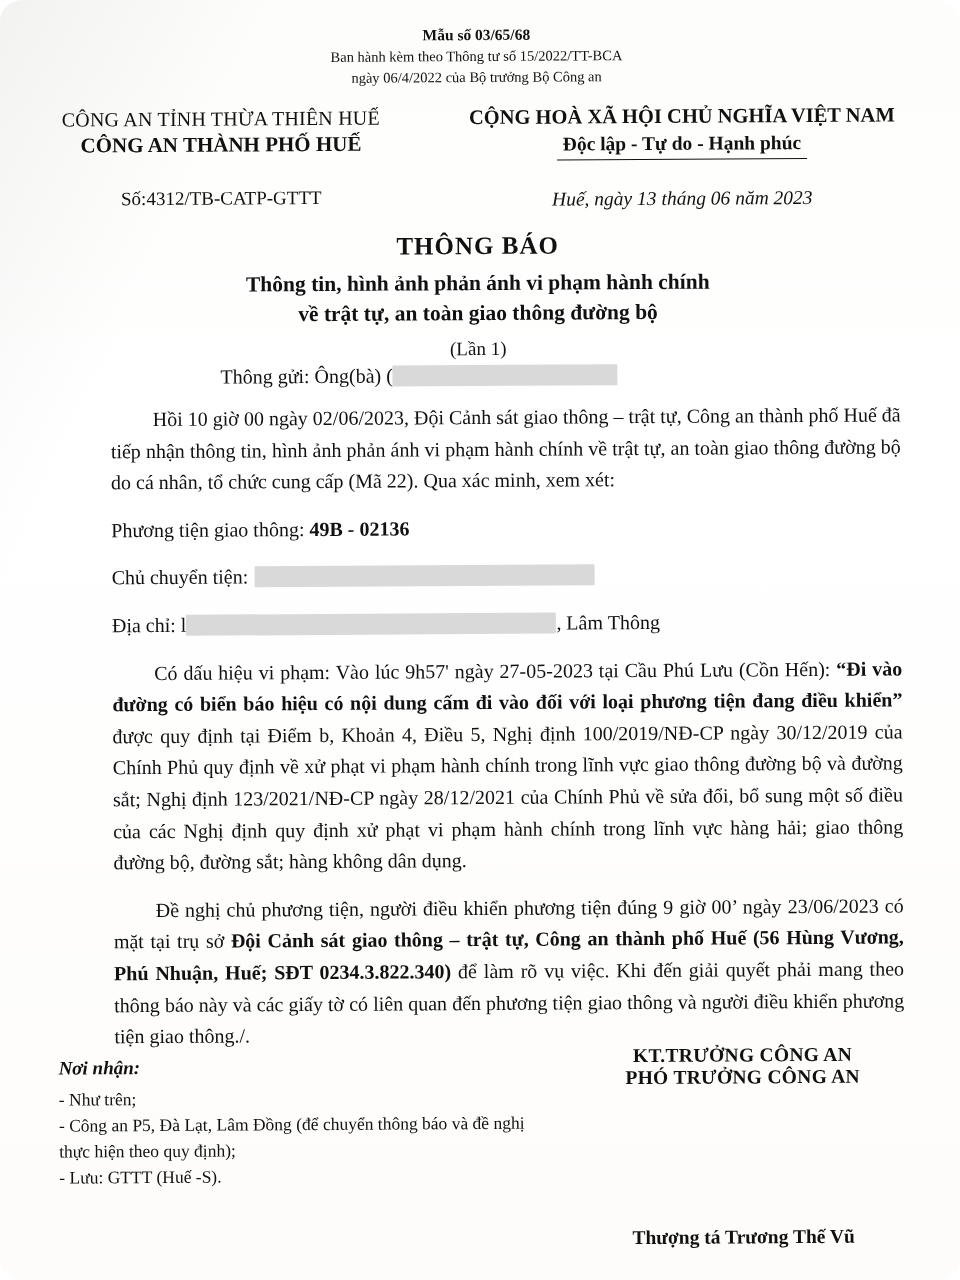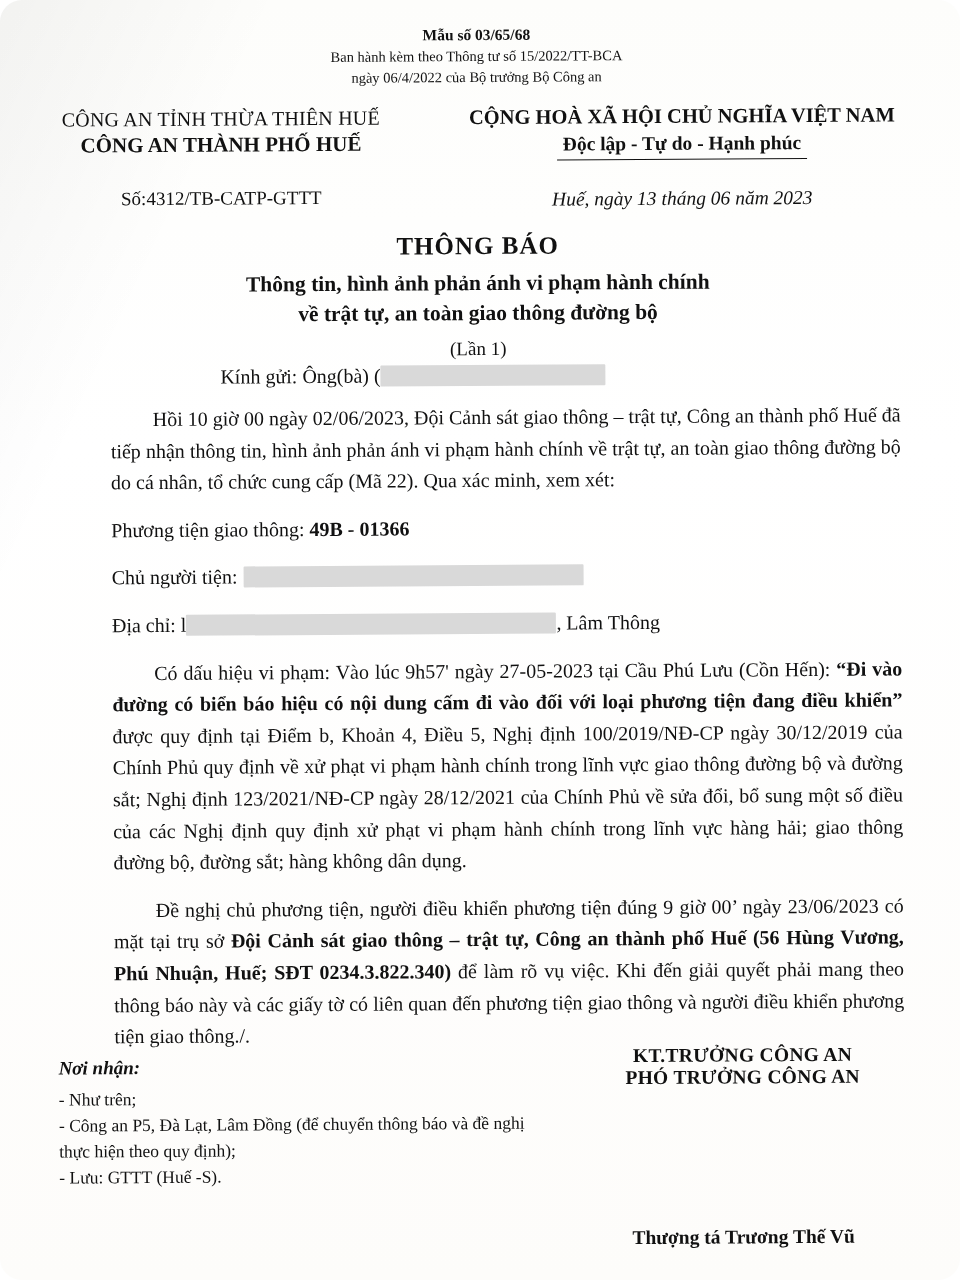--- a/index.html
+++ b/index.html
@@ -214,36 +214,36 @@
   </div>
 
   <div class="title-block">
     <div class="t1">THÔNG BÁO</div>
     <div class="t2">Thông tin, hình ảnh phản ánh vi phạm hành chính</div>
     <div class="t3">về trật tự, an toàn giao thông đường bộ</div>
     <div class="t4">(Lần 1)</div>
   </div>
 
   <div class="recipient">
-    <span>Kính gửi: Ông(bà)</span>
+    <span>Thông gửi: Ông(bà)</span>
     <span>(</span><span class="redact" style="width:225px"></span>
   </div>
 
   <div class="body">
     <p class="indent">Hồi 10 giờ 00 ngày 02/06/2023, Đội Cảnh sát giao thông – trật tự, Công an thành phố Huế đã tiếp nhận thông tin, hình ảnh phản ánh vi phạm hành chính về trật tự, an toàn giao thông đường bộ do cá nhân, tổ chức cung cấp (Mã 22). Qua xác minh, xem xét:</p>
 
     <div class="gap"></div>
     <p class="field-line">
       <span>Phương tiện giao thông:</span>
-      <b>49B - 01366</b>
+      <b>49B - 02136</b>
     </p>
 
     <div class="gap"></div>
     <p class="field-line">
-      <span>Chủ người tiện:</span><span class="redact" style="width:340px;margin-left:6px"></span>
+      <span>Chủ chuyển tiện:</span><span class="redact" style="width:340px;margin-left:6px"></span>
     </p>
 
     <div class="gap"></div>
     <p class="field-line">
       <span>Địa chỉ:</span>
       <span>l</span><span class="redact" style="width:370px"></span><span>, Lâm Thông</span>
     </p>
 
     <div class="gap"></div>
     <p class="indent"><span>Có dấu hiệu vi phạm: Vào lúc 9h57' ngày 27-05-2023 tại Cầu Phú Lưu (Cồn Hến):</span> <b>“Đi vào đường có biển báo hiệu có nội dung cấm đi vào đối với loại phương tiện đang điều khiển”</b><span> được quy định tại Điểm b, Khoản 4, Điều 5, Nghị định 100/2019/NĐ-CP ngày 30/12/2019 của Chính Phủ quy định về xử phạt vi phạm hành chính trong lĩnh vực giao  thông đường bộ và đường sắt; Nghị định 123/2021/NĐ-CP ngày 28/12/2021 của Chính Phủ về sửa đổi, bổ sung một số điều của các Nghị định quy định xử phạt vi phạm hành chính trong lĩnh vực hàng hải; giao thông đường bộ, đường sắt; hàng không dân dụng.</span></p>

